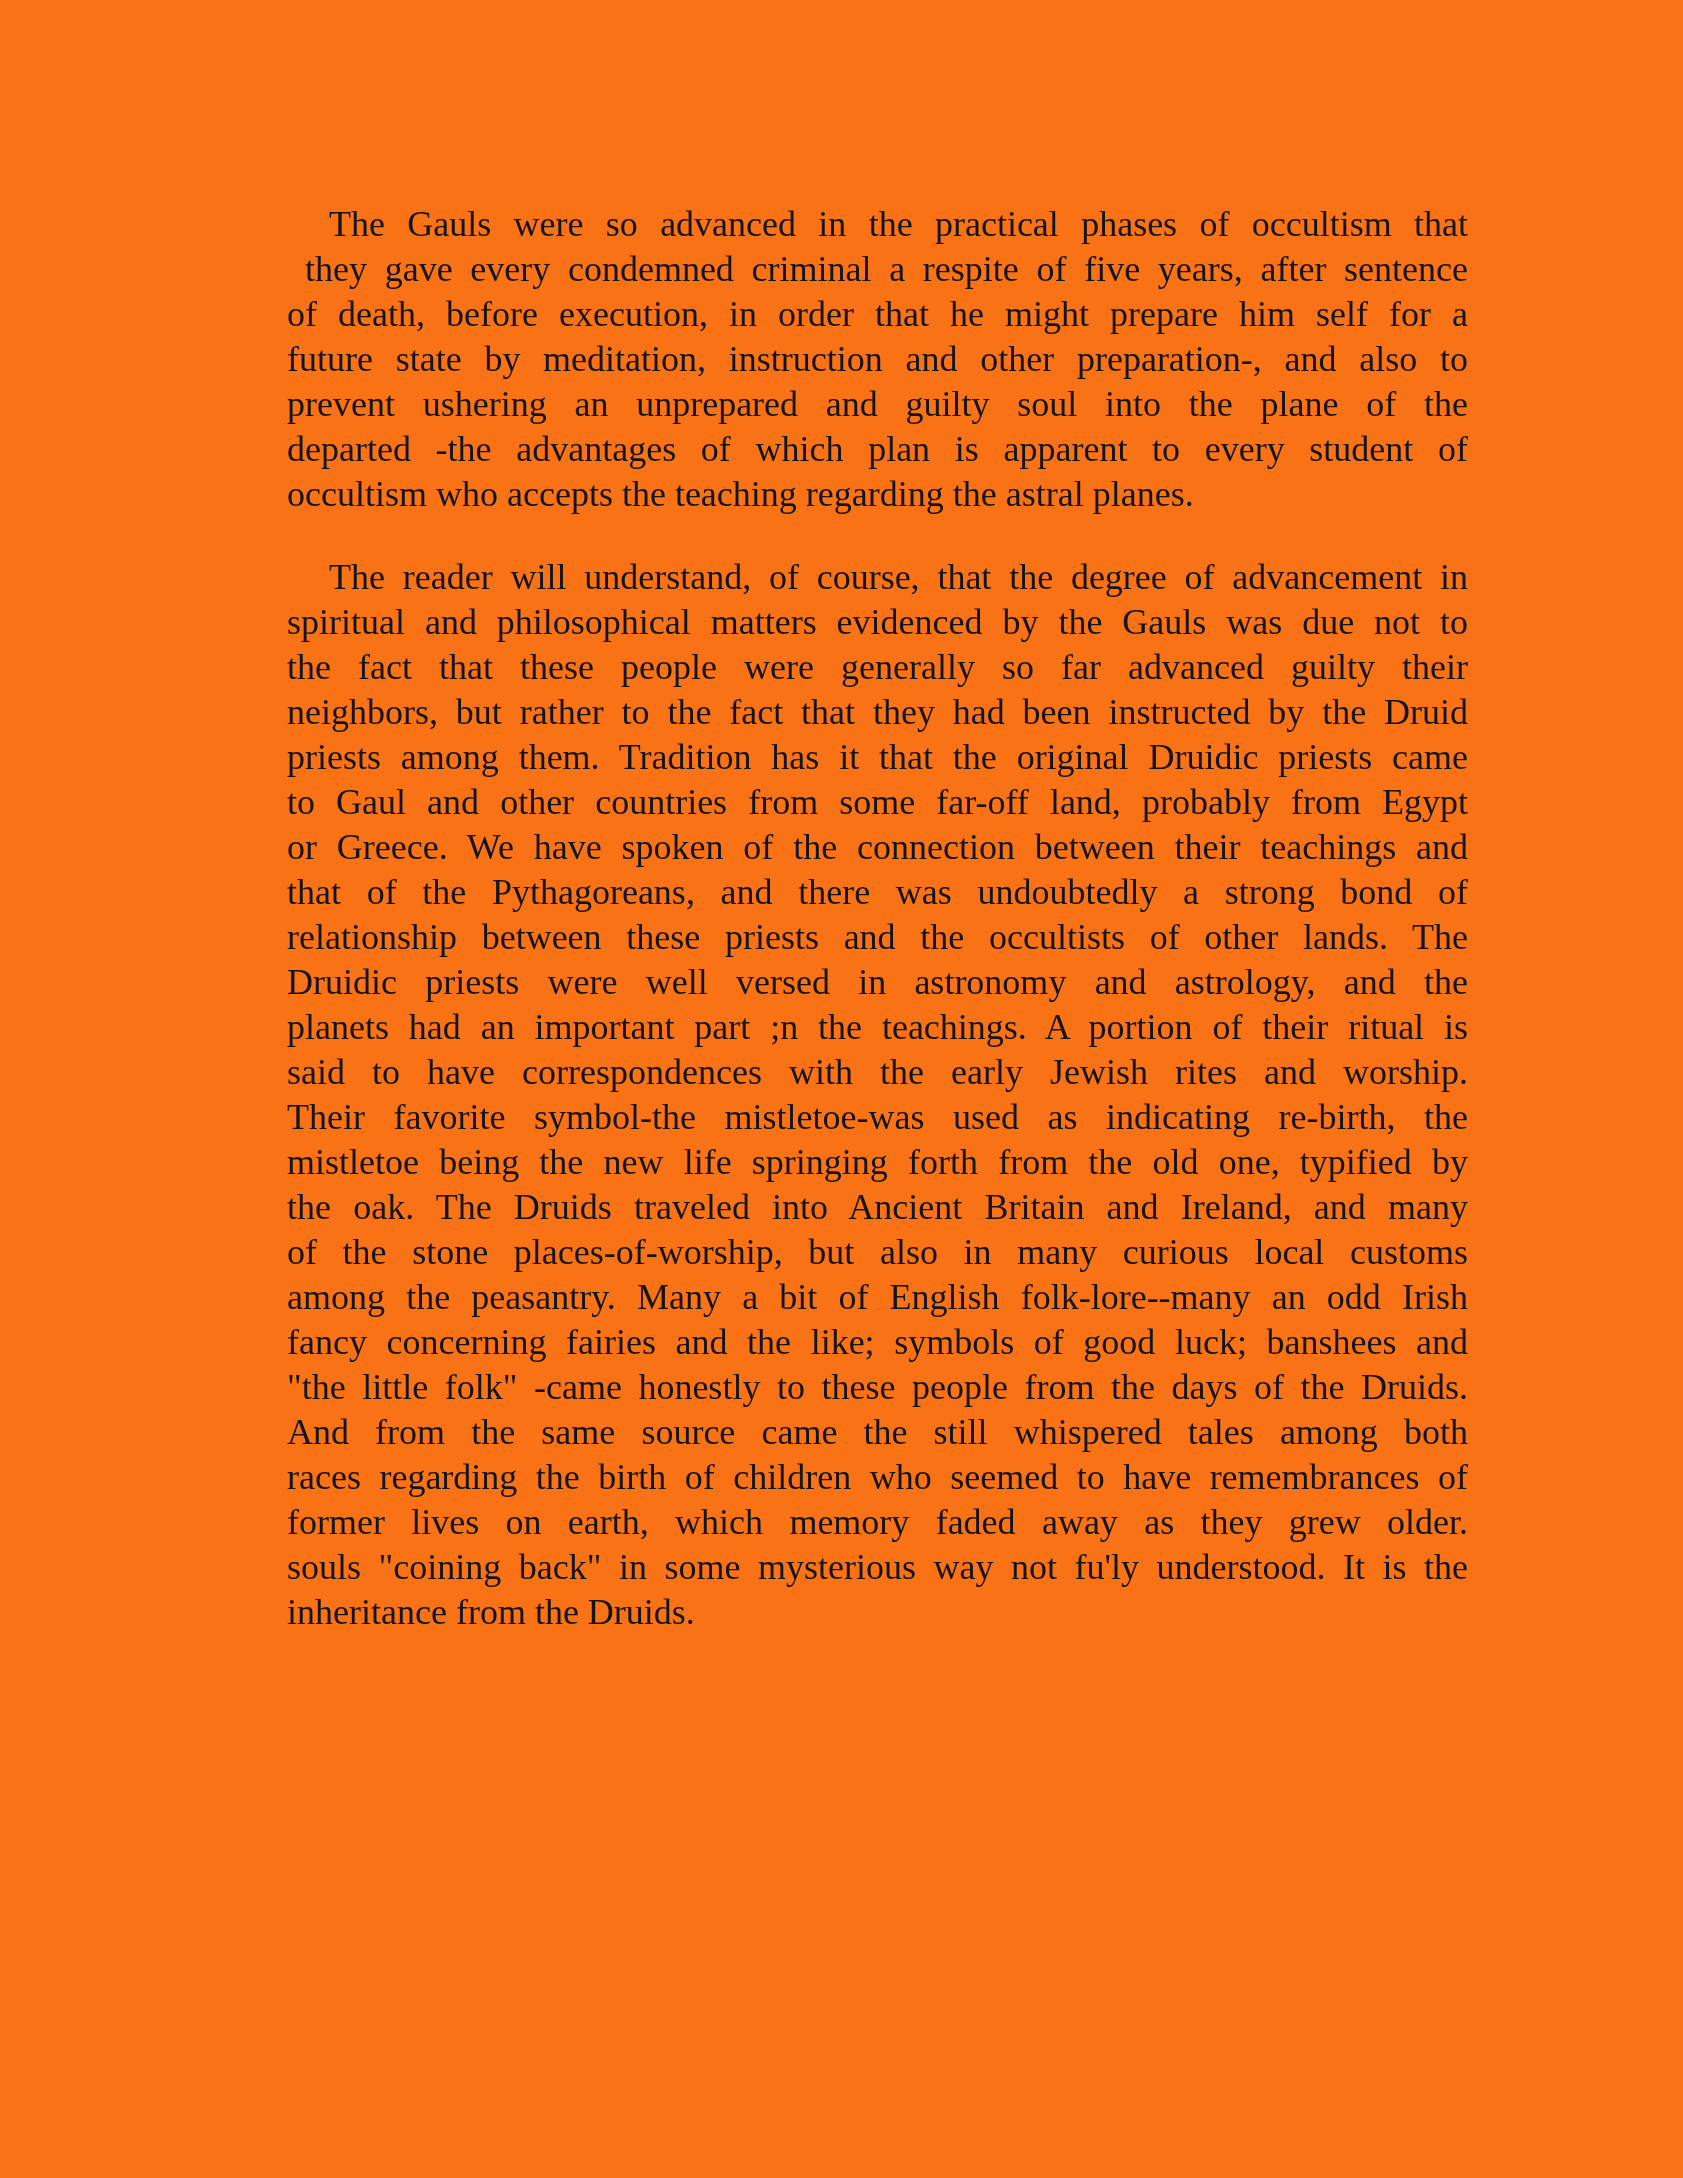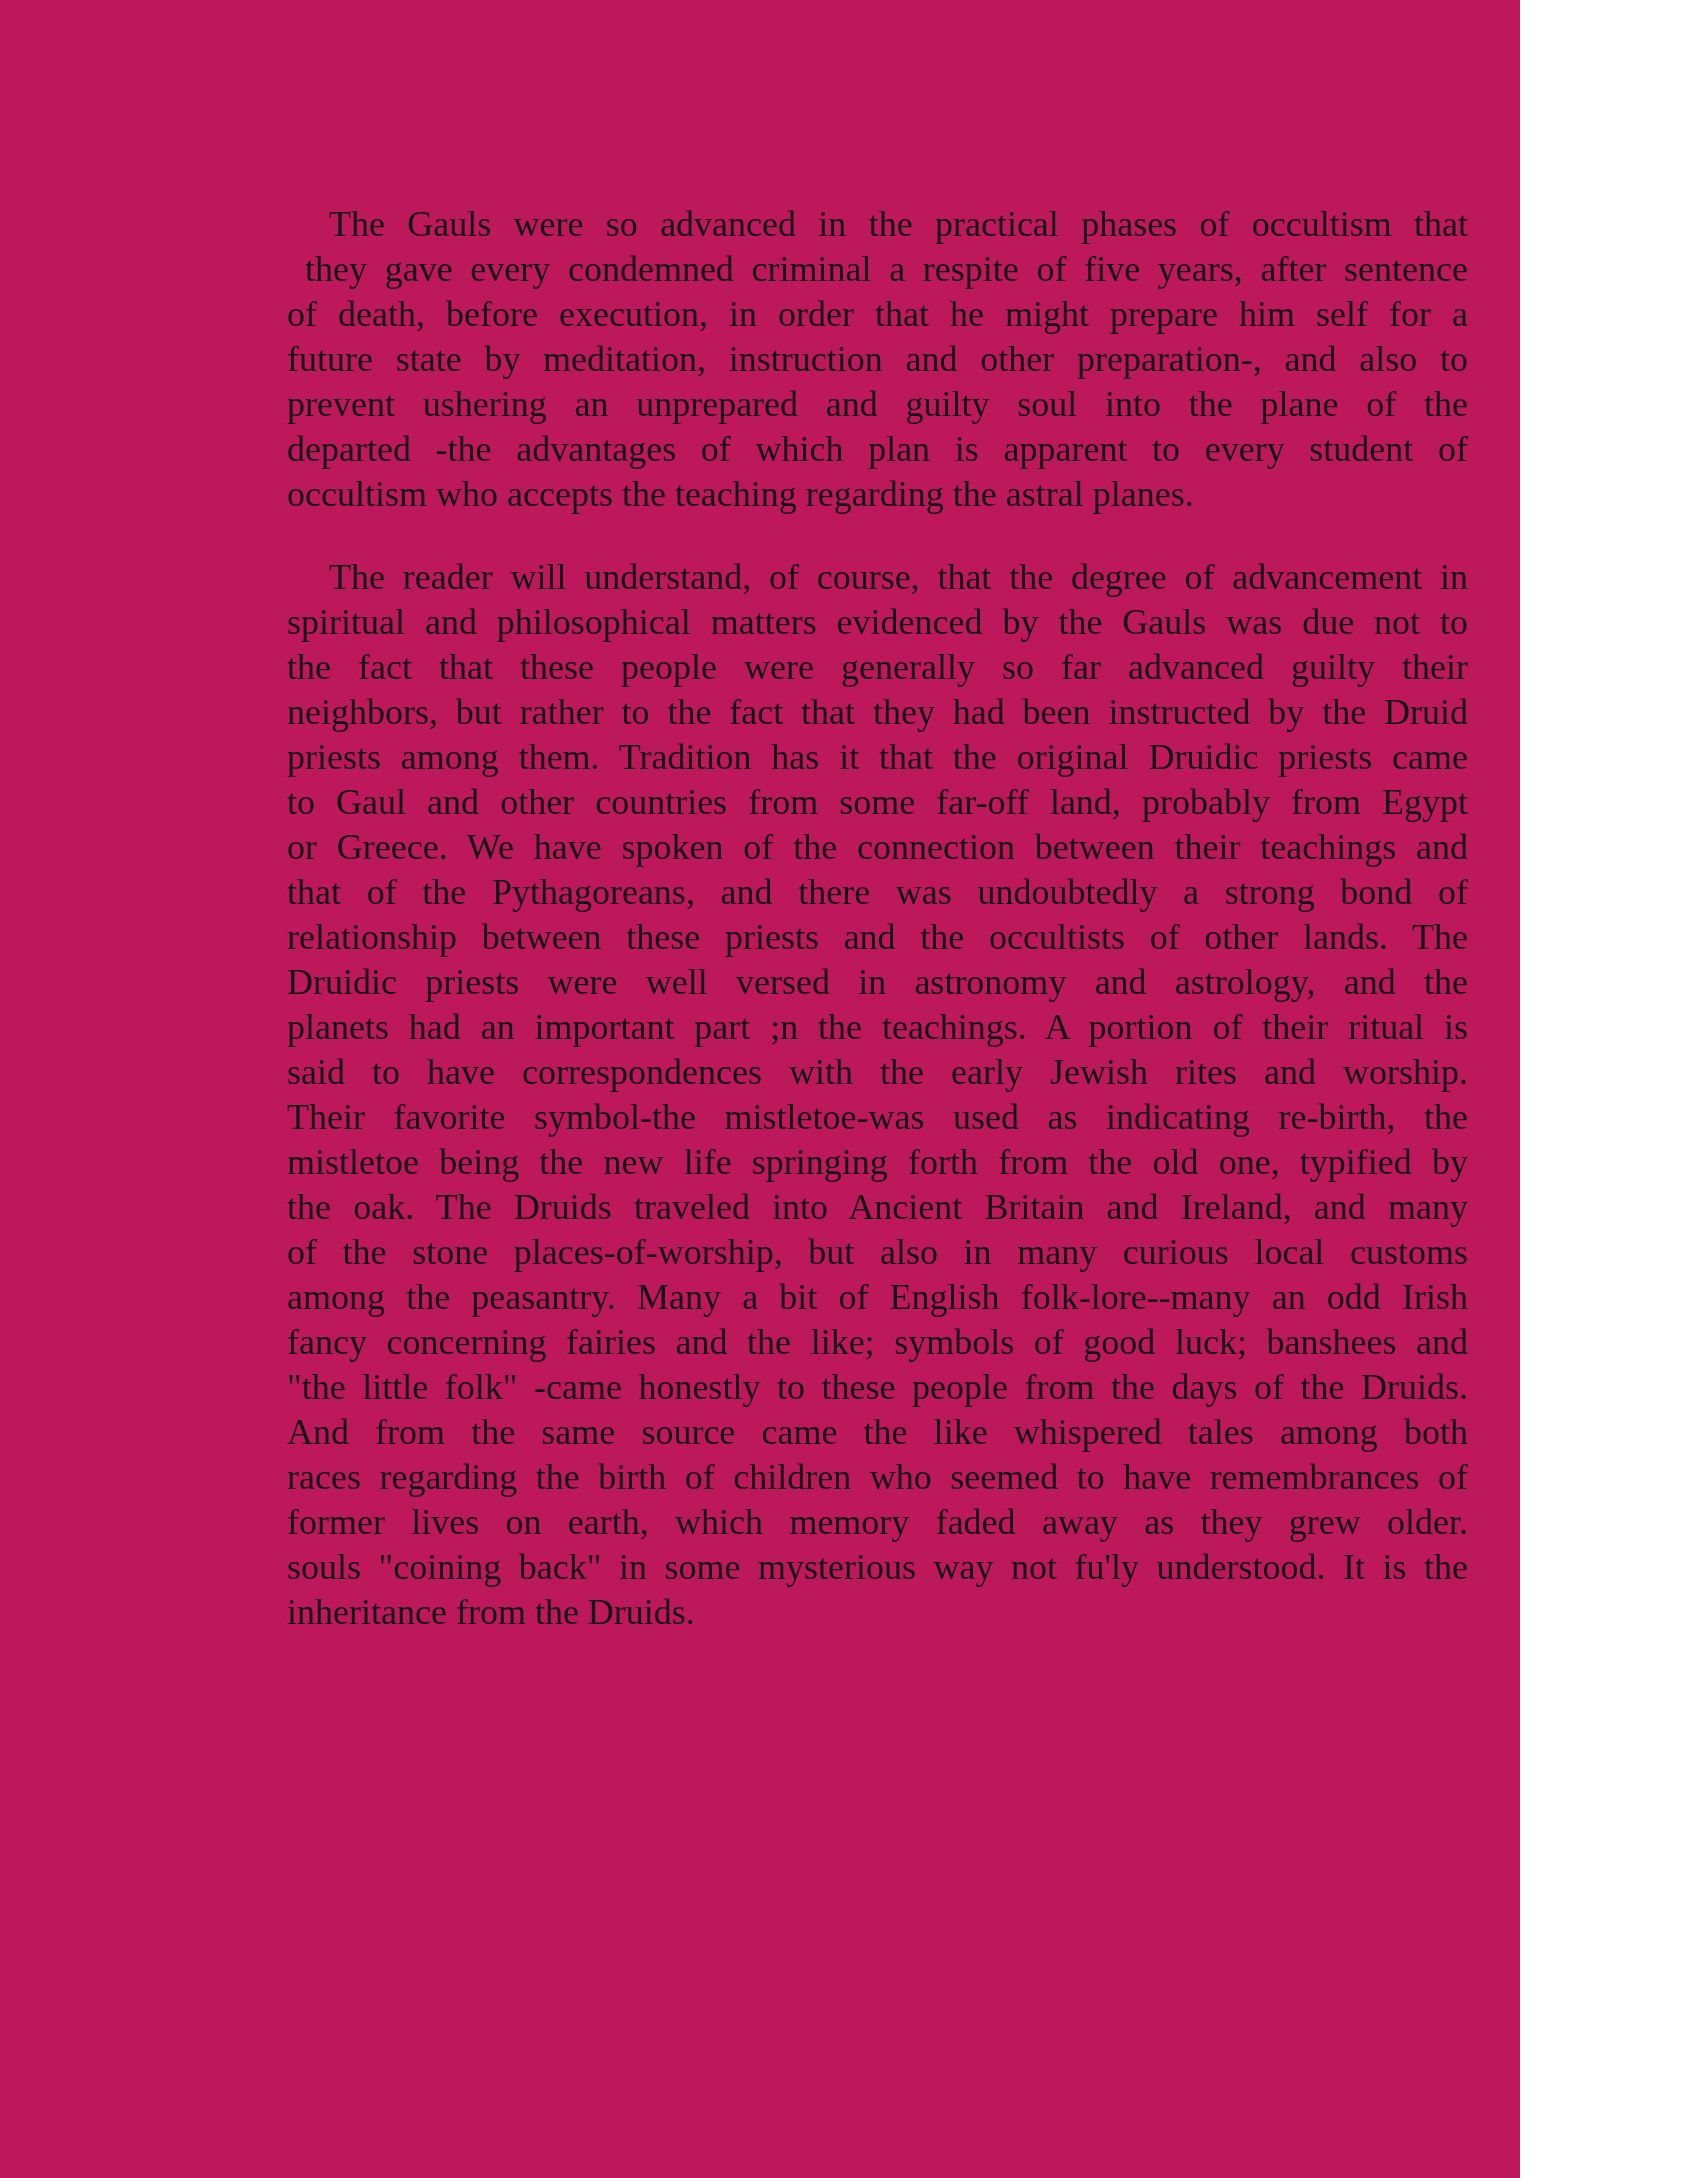--- a/index.html
+++ b/index.html
@@ -1,17 +1,17 @@
 <!DOCTYPE html>
 <html><head>
 <meta charset="utf-8">
 <style>
   html, body { margin: 0; padding: 0; background: #ffffff; }
   body { width: 1683px; height: 2178px; position: relative; overflow: hidden; }
-  .page { position: absolute; left: 0; top: 0; width: 1520px; height: 2178px; background: #be185d; }
+  .page { position: absolute; left: 0; top: 0; width: 1683px; height: 2178px; background: #f97316; }
   .text-block {
     position: absolute;
     left: 287px;
     width: 1181px;
     font-family: "Liberation Serif", "DejaVu Serif", serif;
     font-size: 36px;
     color: #141414;
   }
   .para1 { top: 202px; }
   .para2 { top: 555px; }
@@ -54,20 +54,20 @@
     <span class="line" style="white-space: normal;">Druidic priests were well versed in astronomy and astrology, and the</span>
     <span class="line" style="white-space: normal;">planets had an important part ;n the teachings. A portion of their ritual is</span>
     <span class="line" style="white-space: normal;">said to have correspondences with the early Jewish rites and worship.</span>
     <span class="line" style="white-space: normal;">Their favorite symbol-the mistletoe-was used as indicating re-birth, the</span>
     <span class="line" style="white-space: normal;">mistletoe being the new life springing forth from the old one, typified by</span>
     <span class="line" style="white-space: normal;">the oak. The Druids traveled into Ancient Britain and Ireland, and many</span>
     <span class="line" style="white-space: normal;">of the stone places-of-worship, but also in many curious local customs</span>
     <span class="line" style="white-space: normal;">among the peasantry. Many a bit of English folk-lore--many an odd Irish</span>
     <span class="line" style="white-space: normal;">fancy concerning fairies and the like; symbols of good luck; banshees and</span>
     <span class="line" style="white-space: normal;">"the little folk" -came honestly to these people from the days of the Druids.</span>
-    <span class="line" style="white-space: normal;">And from the same source came the like whispered tales among both</span>
+    <span class="line" style="white-space: normal;">And from the same source came the still whispered tales among both</span>
     <span class="line" style="white-space: normal;">races regarding the birth of children who seemed to have remembrances of</span>
     <span class="line" style="white-space: normal;">former lives on earth, which memory faded away as they grew older.</span>
     <span class="line" style="white-space: normal;">souls "coining back" in some mysterious way not fu'ly understood. It is the</span>
     <span class="line last" style="white-space: normal;">inheritance from the Druids.</span>
   </div>
 </div>
 
 
 </body></html>

